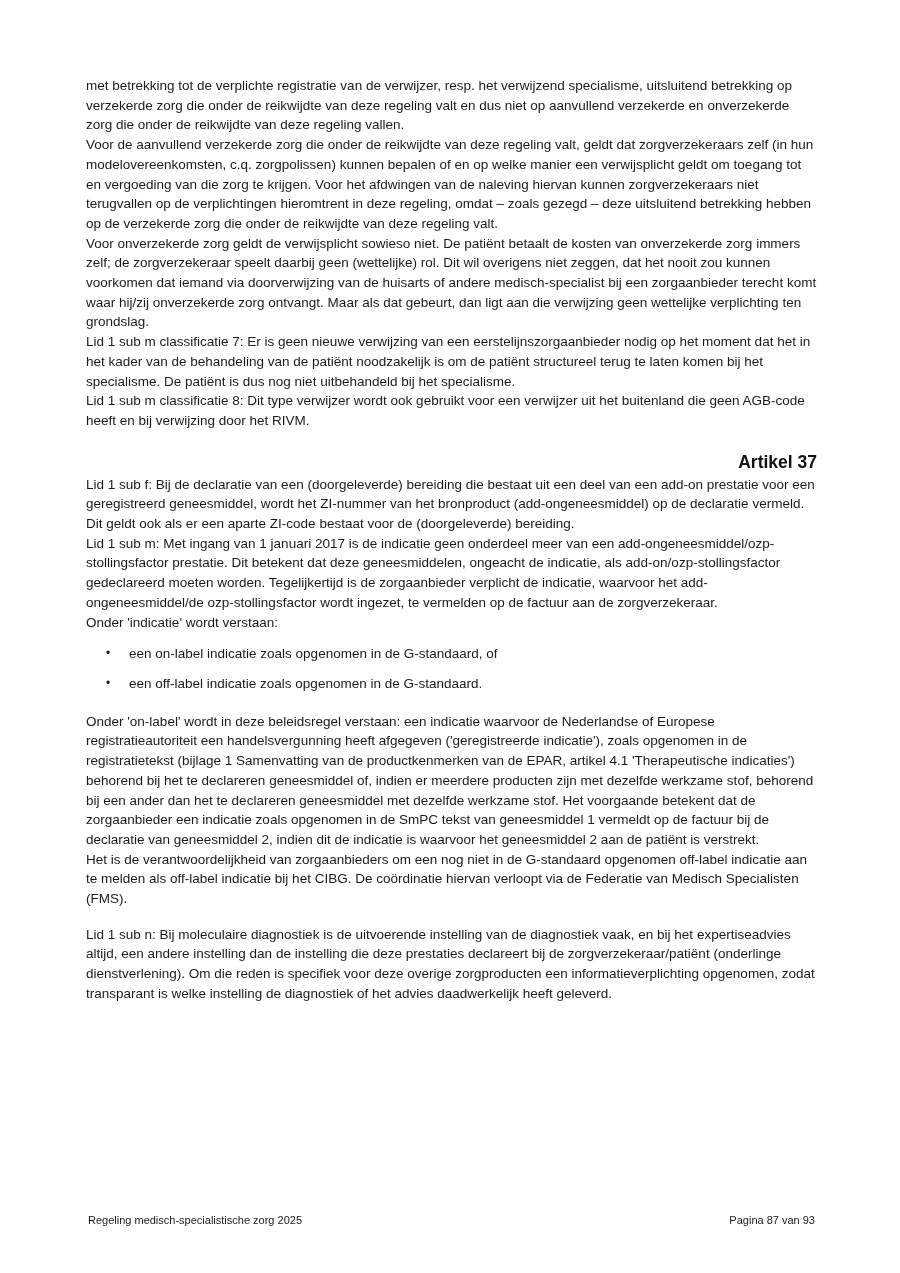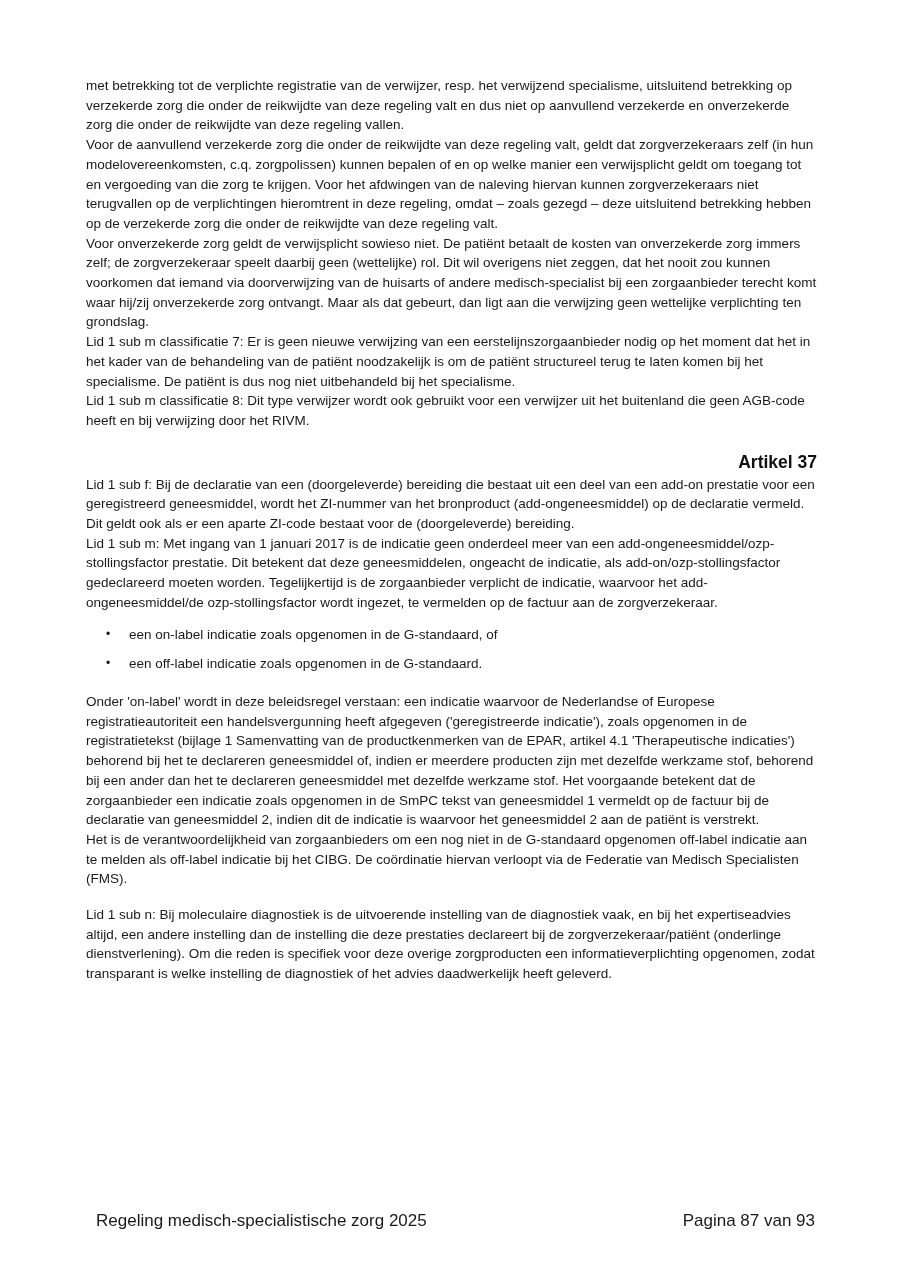--- a/index.html
+++ b/index.html
@@ -54,26 +54,26 @@
     flex: 1 1 auto;
   }
   .group-after-list {
     margin-top: 18px;
   }
   .para-lid-n {
     margin-top: 16px;
   }
   .footer {
     position: absolute;
-    left: 96px;
+    left: 88px;
     right: 85px;
     top: 1212px;
     display: flex;
     justify-content: space-between;
-    font-size: 17px;
+    font-size: 11px;
     line-height: 17px;
     color: #1a1a1a;
   }
 </style>
 </head>
 <body>
 
 <div class="page">
 
   <div class="content">
@@ -84,20 +84,21 @@
       <p class="para">Voor onverzekerde zorg geldt de verwijsplicht sowieso niet. De patiënt betaalt de kosten van onverzekerde zorg immers zelf; de zorgverzekeraar speelt daarbij geen (wettelijke) rol. Dit wil overigens niet zeggen, dat het nooit zou kunnen voorkomen dat iemand via doorverwijzing van de huisarts of andere medisch-specialist bij een zorgaanbieder terecht komt waar hij/zij onverzekerde zorg ontvangt. Maar als dat gebeurt, dan ligt aan die verwijzing geen wettelijke verplichting ten grondslag.</p>
       <p class="para">Lid 1 sub m classificatie 7: Er is geen nieuwe verwijzing van een eerstelijnszorgaanbieder nodig op het moment dat het in het kader van de behandeling van de patiënt noodzakelijk is om de patiënt structureel terug te laten komen bij het specialisme. De patiënt is dus nog niet uitbehandeld bij het specialisme.</p>
       <p class="para">Lid 1 sub m classificatie 8: Dit type verwijzer wordt ook gebruikt voor een verwijzer uit het buitenland die geen AGB-code heeft en bij verwijzing door het RIVM.</p>
     </section>
 
     <section>
       <h2 class="article-heading">Artikel 37</h2>
 
       <p class="para">Lid 1 sub f: Bij de declaratie van een (doorgeleverde) bereiding die bestaat uit een deel van een add-on prestatie voor een geregistreerd geneesmiddel, wordt het ZI-nummer van het bronproduct (add-ongeneesmiddel) op de declaratie vermeld. Dit geldt ook als er een aparte ZI-code bestaat voor de (doorgeleverde) bereiding.</p>
       <p class="para">Lid 1 sub m: Met ingang van 1 januari 2017 is de indicatie geen onderdeel meer van een add-ongeneesmiddel/ozp-stollingsfactor prestatie. Dit betekent dat deze geneesmiddelen, ongeacht de indicatie, als add-on/ozp-stollingsfactor gedeclareerd moeten worden. Tegelijkertijd is de zorgaanbieder verplicht de indicatie, waarvoor het add-ongeneesmiddel/de ozp-stollingsfactor wordt ingezet, te vermelden op de factuur aan de zorgverzekeraar.</p>
+      <p class="para">Onder 'indicatie' wordt verstaan:</p>
 
       <ul class="bullet-list">
         <li class="bullet-item">
           <span class="bullet-marker">•</span>
           <span class="bullet-text">een on-label indicatie zoals opgenomen in de G-standaard, of</span>
         </li>
         <li class="bullet-item">
           <span class="bullet-marker">•</span>
           <span class="bullet-text">een off-label indicatie zoals opgenomen in de G-standaard.</span>
         </li>

